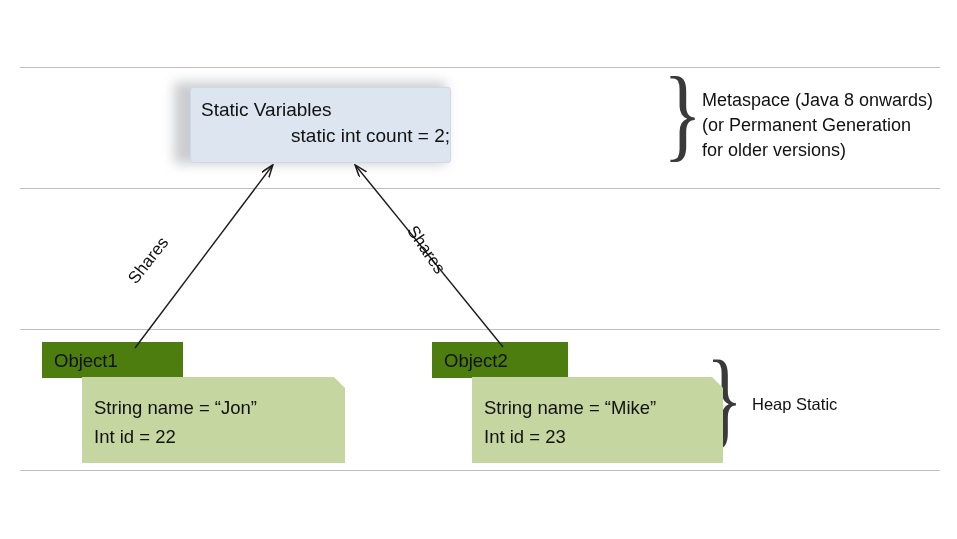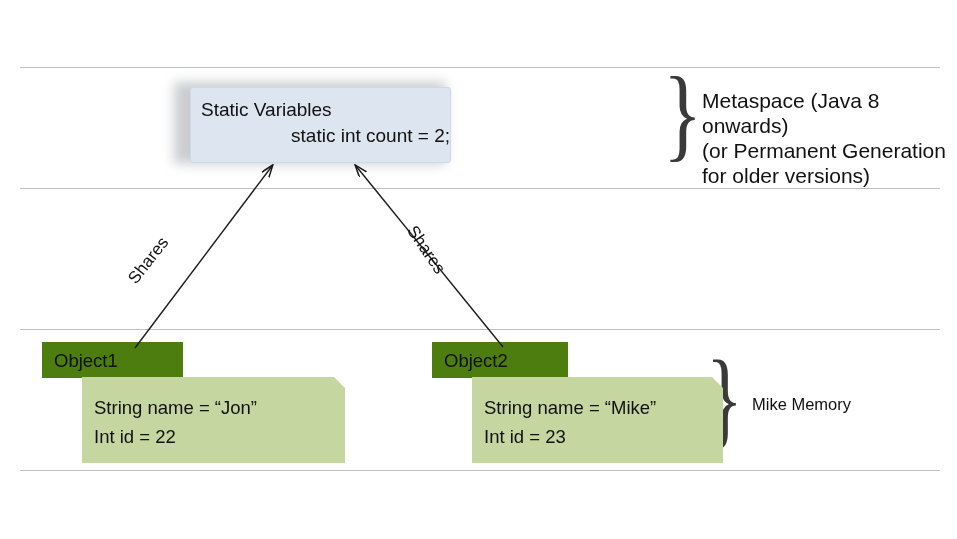--- a/index.html
+++ b/index.html
@@ -74,21 +74,21 @@
     font-weight: 300;
   }
   #brace-metaspace { left: 663px; top: 62px; transform: scaleX(.85) scaleY(1.08); transform-origin: left top; }
   #brace-heap      { left: 706px; top: 345px; transform: scaleX(.8) scaleY(1.12); transform-origin: left top; }
 
   #metaspace-caption {
     position: absolute;
     left: 702px;
     top: 88px;
     width: 250px;
-    font-size: 21px;
+    font-size: 18px;
     line-height: 25px;
   }
   #heap-caption {
     position: absolute;
     left: 752px;
     top: 392px;
     font-size: 16.5px;
     line-height: 24px;
     white-space: nowrap;
   }
@@ -169,21 +169,21 @@
   </div>
 
   <div class="brace" id="brace-metaspace">}</div>
   <div id="metaspace-caption">
     <div>Metaspace (Java 8 onwards)</div>
     <div>(or Permanent Generation</div>
     <div>for older versions)</div>
   </div>
 
   <div class="brace" id="brace-heap">}</div>
-  <div id="heap-caption">Mike Memory</div>
+  <div id="heap-caption">Heap Static</div>
 
   <div class="obj" id="object1">
     <div class="tab">Object1</div>
     <div class="body">
       <div class="row">String name = “Jon”</div>
       <div class="row">Int id = 22</div>
     </div>
   </div>
 
   <div class="obj" id="object2">

